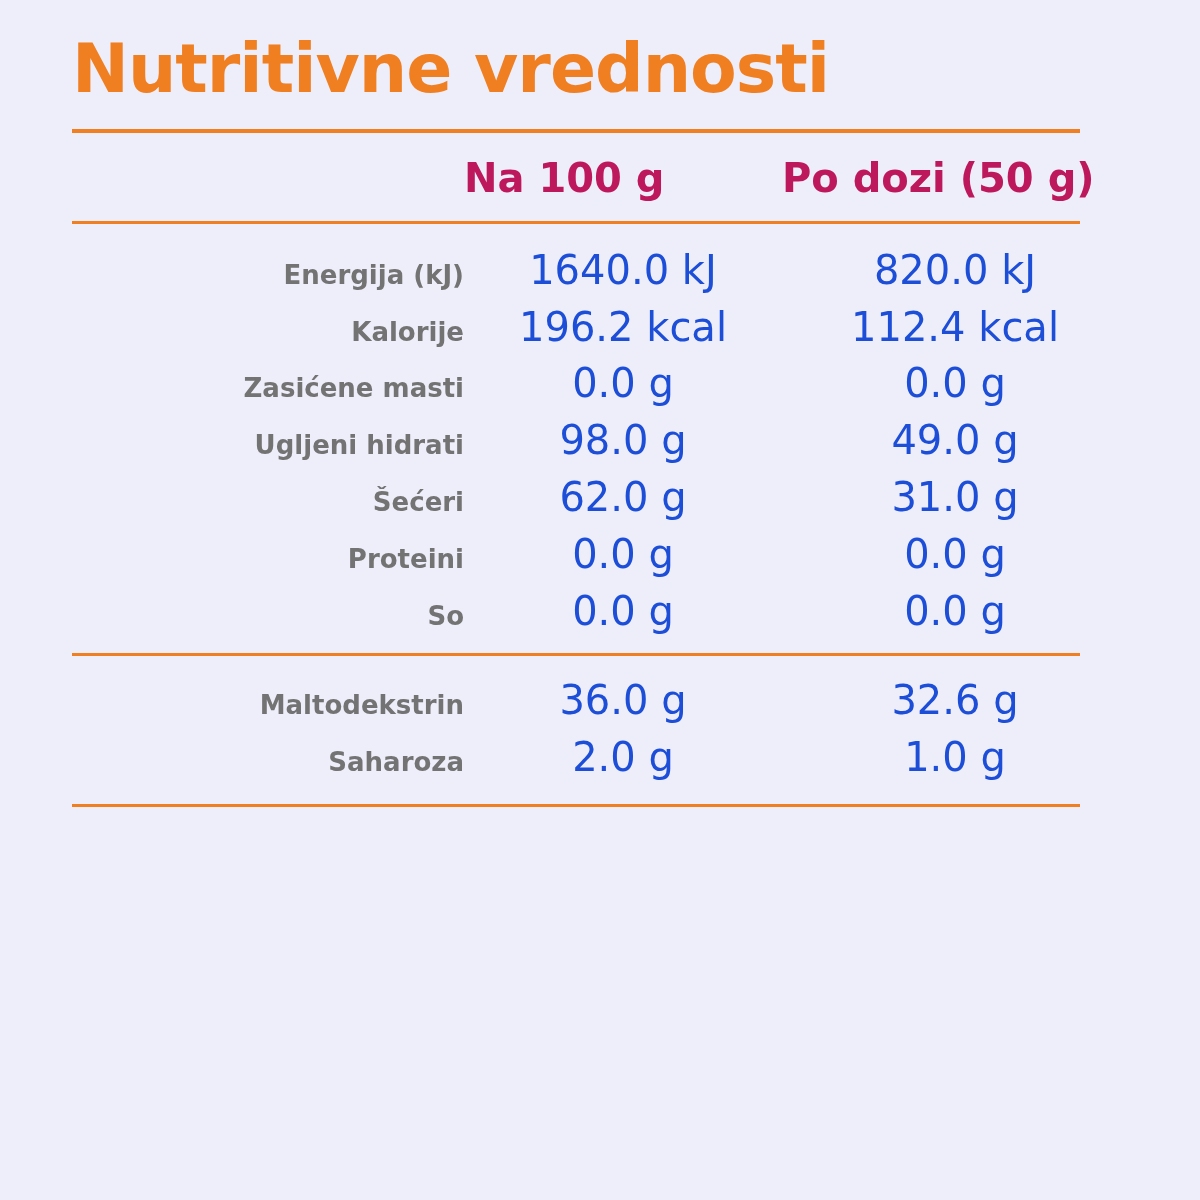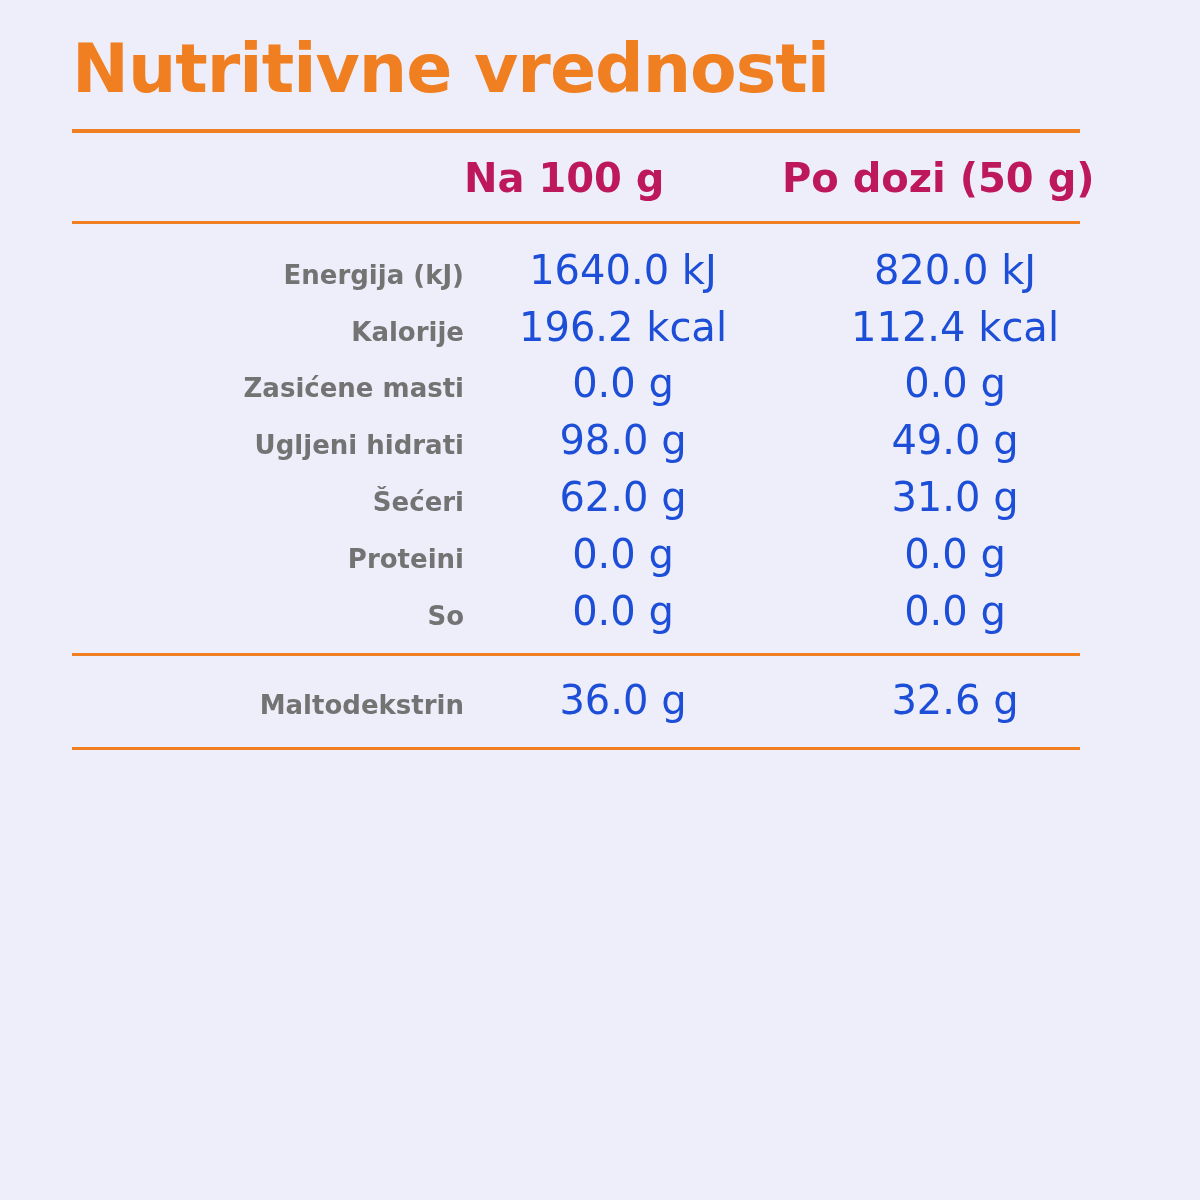--- a/index.html
+++ b/index.html
@@ -166,20 +166,25 @@
       <col class="c-label">
       <col class="c-v1">
       <col class="c-v2">
     </colgroup>
     <tbody>
       <tr>
         <td class="nutrient-label">Maltodekstrin</td>
         <td class="nutrient-value">36.0 g</td>
         <td class="nutrient-value">32.6 g</td>
       </tr>
+      <tr>
+        <td class="nutrient-label">Saharoza</td>
+        <td class="nutrient-value">2.0 g</td>
+        <td class="nutrient-value">1.0 g</td>
+      </tr>
     </tbody>
   </table>
 
   <div class="bottom-gap"></div>
 
   <div class="rule thin"></div>
 
 </div>
 
 </body></html>

